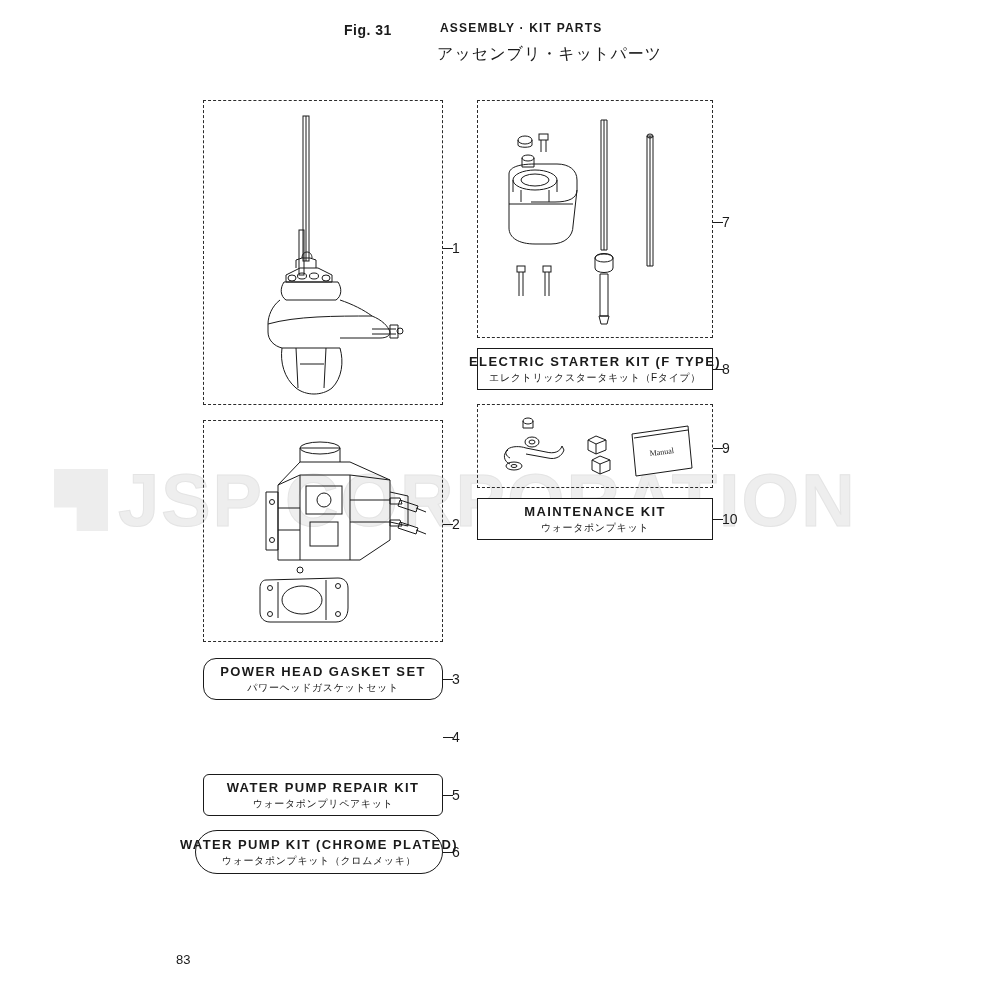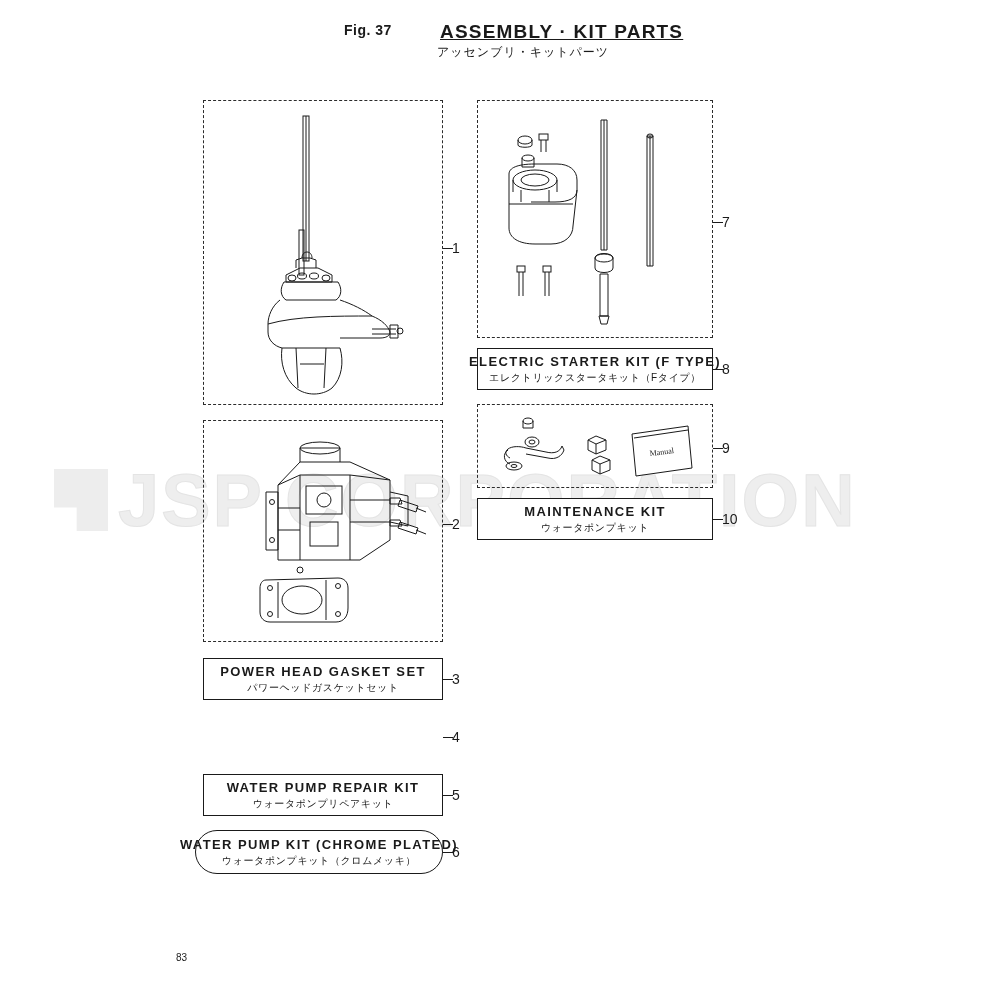--- a/index.html
+++ b/index.html
@@ -13,25 +13,25 @@
   }
   .page{position:absolute;inset:0;}
 
   
   .fig-no{
     position:absolute;left:344px;top:22px;
     font-size:14px;font-weight:bold;letter-spacing:.5px;
   }
   .title-en{
     position:absolute;left:440px;top:21px;
-    font-size:19px;font-weight:bold;letter-spacing:1.2px;text-decoration:underline;
+    font-size:12px;font-weight:bold;letter-spacing:1.2px;
   }
   .title-jp{
     position:absolute;left:437px;top:44px;
-    font-size:12px;letter-spacing:1px;
+    font-size:16px;letter-spacing:1px;
   }
 
   
   .dashed{
     position:absolute;
     border:1px dashed #2b2b2b;
     box-sizing:border-box;
   }
   
   .labelbox{
@@ -53,21 +53,21 @@
   
   .leader{position:absolute;background:#1a1a1a;}
   .leader.h{height:1px;}
   .num{
     position:absolute;font-size:14px;color:#1a1a1a;
   }
 
   
   .pageno{
     position:absolute;left:176px;top:952px;
-    font-size:10px;
+    font-size:13px;
   }
 
   
   .watermark{
     position:absolute;left:0;top:500px;width:1000px;height:90px;
     transform:translateY(-50%);
     pointer-events:none;
     display:flex;align-items:center;
     font-size:74px;font-weight:bold;letter-spacing:2px;
     color:#eeeeee;
@@ -82,21 +82,21 @@
   }
 
   svg{display:block;}
   .art{position:absolute;}
 </style>
 </head>
 <body>
 
 <div class="page">
 
-  <div class="fig-no">Fig. 37</div>
+  <div class="fig-no">Fig. 31</div>
   <div class="title-en">ASSEMBLY · KIT PARTS</div>
   <div class="title-jp">アッセンブリ・キットパーツ</div>
 
   <div class="watermark">
     <span class="mark"></span>
     <span>JSP CORPORATION</span>
   </div>
 
   <div class="dashed" style="left:203px;top:100px;width:240px;height:305px;"></div>
   <div class="art" style="left:240px;top:110px;">
@@ -270,31 +270,31 @@
   <div class="leader h" style="left:713px;top:448px;width:10px;"></div>
   <div class="num" style="left:722px;top:440px;">9</div>
 
   <div class="labelbox" style="left:477px;top:498px;width:236px;height:42px;">
     <div class="en">MAINTENANCE KIT</div>
     <div class="jp">ウォータポンプキット</div>
   </div>
   <div class="leader h" style="left:713px;top:519px;width:10px;"></div>
   <div class="num" style="left:722px;top:511px;">10</div>
 
-  <div class="labelbox" style="left:203px;top:658px;width:240px;height:42px;">
+  <div class="labelbox" style="left:203px;top:658px;width:240px;height:42px;border-radius:13px;">
     <div class="en">POWER HEAD GASKET SET</div>
     <div class="jp">パワーヘッドガスケットセット</div>
   </div>
   <div class="leader h" style="left:443px;top:679px;width:10px;"></div>
   <div class="num" style="left:452px;top:671px;">3</div>
 
   <div class="leader h" style="left:443px;top:737px;width:10px;"></div>
   <div class="num" style="left:452px;top:729px;">4</div>
 
-  <div class="labelbox" style="left:203px;top:774px;width:240px;height:42px;">
+  <div class="labelbox" style="left:203px;top:774px;width:240px;height:42px;border-radius:6px;">
     <div class="en">WATER PUMP REPAIR KIT</div>
     <div class="jp">ウォータポンプリペアキット</div>
   </div>
   <div class="leader h" style="left:443px;top:795px;width:10px;"></div>
   <div class="num" style="left:452px;top:787px;">5</div>
 
   <div class="labelbox" style="left:195px;top:830px;width:248px;height:44px;border-radius:22px;">
     <div class="en">WATER PUMP KIT (CHROME PLATED)</div>
     <div class="jp">ウォータポンプキット（クロムメッキ）</div>
   </div>

